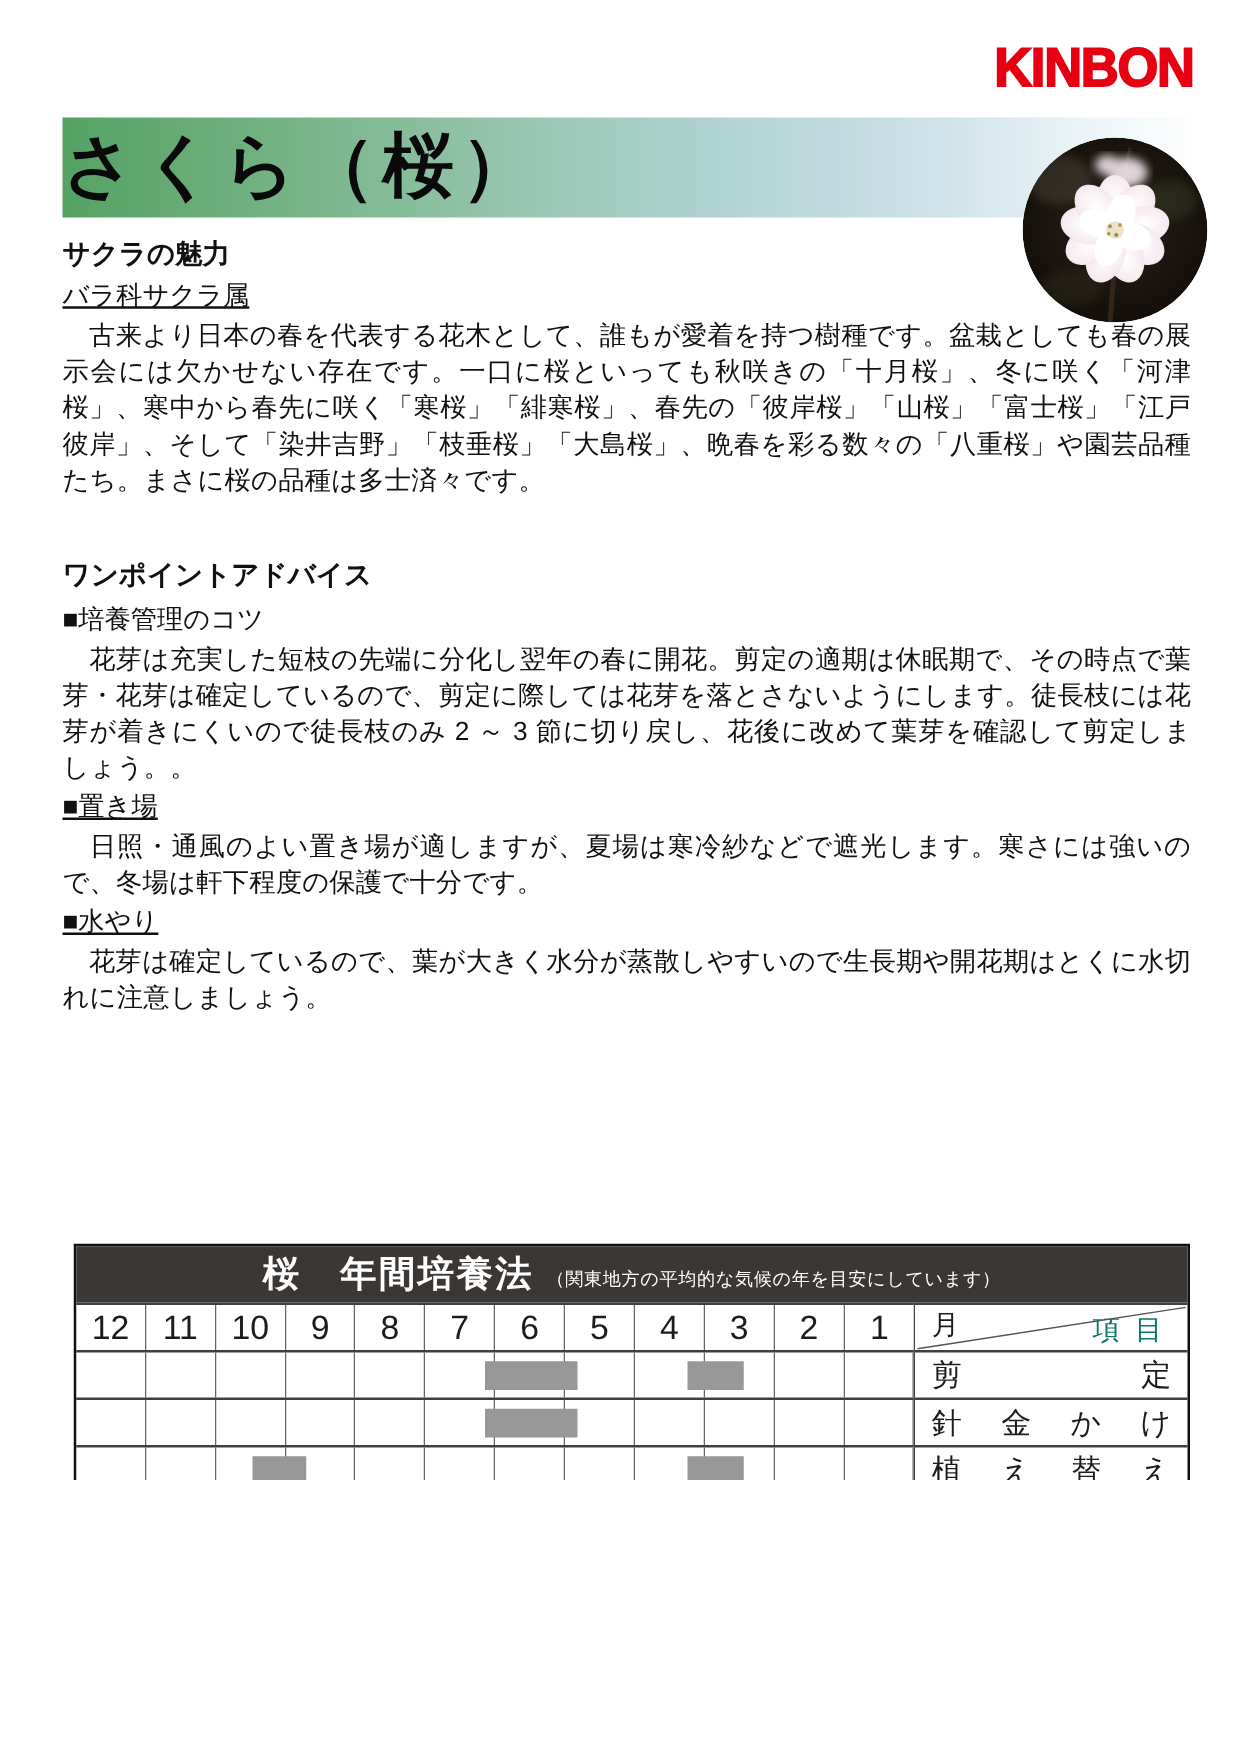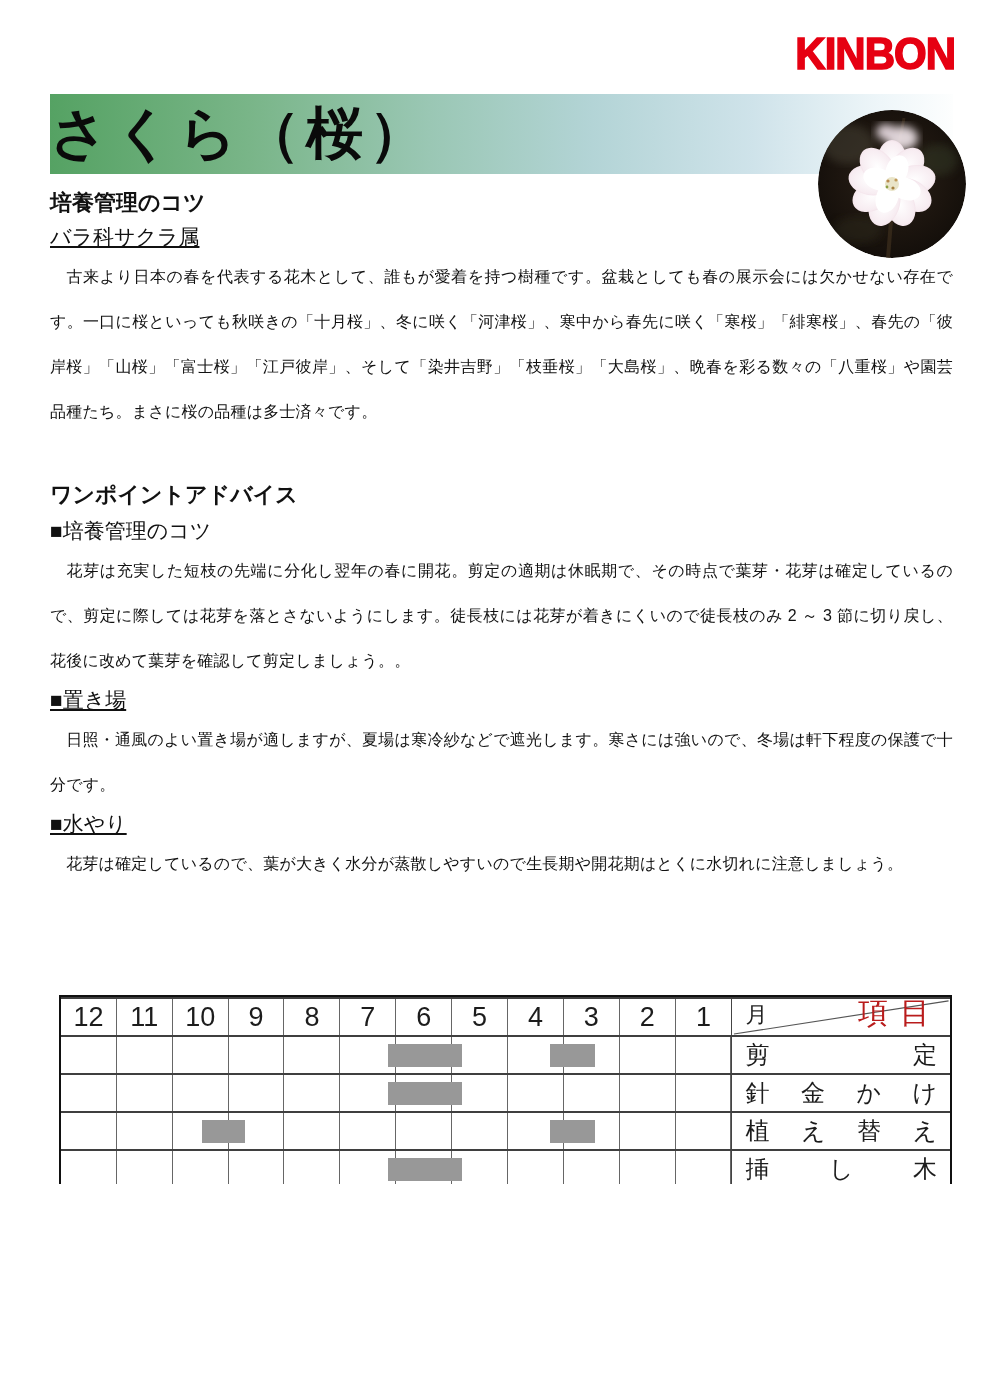--- a/index.html
+++ b/index.html
@@ -20,35 +20,35 @@
 
   
   .photo{position:absolute;left:818px;top:110px;width:148px;height:148px;border-radius:50%;overflow:hidden;}
 
   
   .copy{position:absolute;left:50px;top:186px;width:903px;}
   .h-bold{font-size:22px;font-weight:bold;line-height:34px;}
   .h2{margin-top:44px;}
   .h3{margin-top:2px;}
   .sub{font-size:21px;line-height:34px;text-decoration:underline;}
-  .para{font-size:16px;line-height:45px;text-align:justify;letter-spacing:0.2px;}
+  .para{font-size:21px;line-height:29px;text-align:justify;letter-spacing:0.2px;}
 
   
   .cal{position:absolute;left:59px;top:995px;width:893px;border:2px solid #111;box-sizing:border-box;background:#fff;}
   .cal-titlebar{background:#3b3734;color:#fff;height:45px;display:flex;align-items:center;justify-content:center;}
   .cal-title{font-family:"Liberation Serif","DejaVu Serif",serif;font-weight:bold;font-size:29px;letter-spacing:2px;}
   .cal-subtitle{font-family:"Liberation Serif","DejaVu Serif",serif;font-size:14.5px;margin-left:10px;margin-top:8px;letter-spacing:0.5px;}
   .cal-grid{display:grid;grid-template-columns:672fr 219fr;}
   .cal-months{display:grid;grid-template-columns:repeat(12,1fr);border-top:2px solid #3f3f3f;}
   .cal-month{font-size:27px;text-align:center;line-height:36px;color:#1c1c1c;border-right:1px solid #666;}
   .cal-month:last-child{border-right:none;}
   .corner{position:relative;border-top:2px solid #3f3f3f;border-left:1px solid #444;}
   .corner svg{position:absolute;left:0;top:0;width:100%;height:100%;}
   .corner-month{position:absolute;left:13px;top:1px;font-size:22px;color:#1c1c1c;}
-  .corner-item{position:absolute;right:8px;bottom:1px;font-size:30px;letter-spacing:12px;color:#b91c1c;}
+  .corner-item{position:absolute;right:8px;bottom:1px;font-size:22px;letter-spacing:12px;color:#0f766e;}
   .cal-row{display:grid;grid-template-columns:672fr 219fr;height:38px;}
   .cal-track{position:relative;display:grid;grid-template-columns:repeat(12,1fr);border-top:2px solid #3f3f3f;}
   .cal-cell{border-right:1px solid #666;}
   .cal-cell:last-child{border-right:none;}
   .bar{position:absolute;top:7px;height:23px;background:#989898;}
   .cal-label{display:flex;justify-content:space-between;align-items:center;
              padding:0 13px;font-size:24px;color:#1c1c1c;border-top:2px solid #3f3f3f;border-left:1px solid #444;}
 </style>
 </head>
 <body>
@@ -105,36 +105,40 @@
         <circle cx="74" cy="74" r="7" fill="#e9e4c8"></circle>
         <circle cx="70" cy="71" r="1.6" fill="#b98a4f"></circle>
         <circle cx="78" cy="70" r="1.6" fill="#c09a5a"></circle>
         <circle cx="75" cy="78" r="1.6" fill="#a5803f"></circle>
         <circle cx="69" cy="77" r="1.4" fill="#8ea044"></circle>
       </g>
     </svg>
   </div>
 
   <div class="copy">
-    <div class="h-bold">培養管理のコツ</div>
+    <div class="h-bold">サクラの魅力</div>
     <div class="sub">バラ科サクラ属</div>
     <div class="para">　古来より日本の春を代表する花木として、誰もが愛着を持つ樹種です。盆栽としても春の展示会には欠かせない存在です。一口に桜といっても秋咲きの「十月桜」、冬に咲く「河津桜」、寒中から春先に咲く「寒桜」「緋寒桜」、春先の「彼岸桜」「山桜」「富士桜」「江戸彼岸」、そして「染井吉野」「枝垂桜」「大島桜」、晩春を彩る数々の「八重桜」や園芸品種たち。まさに桜の品種は多士済々です。</div>
 
     <div class="h-bold h2">ワンポイントアドバイス</div>
     <div class="h-bold h3" style="font-weight:normal;font-size:21px;">■培養管理のコツ</div>
     <div class="para">　花芽は充実した短枝の先端に分化し翌年の春に開花。剪定の適期は休眠期で、その時点で葉芽・花芽は確定しているので、剪定に際しては花芽を落とさないようにします。徒長枝には花芽が着きにくいので徒長枝のみ 2 ～ 3 節に切り戻し、花後に改めて葉芽を確認して剪定しましょう。。</div>
 
     <div class="sub">■置き場</div>
     <div class="para">　日照・通風のよい置き場が適しますが、夏場は寒冷紗などで遮光します。寒さには強いので、冬場は軒下程度の保護で十分です。</div>
 
     <div class="sub">■水やり</div>
     <div class="para">　花芽は確定しているので、葉が大きく水分が蒸散しやすいので生長期や開花期はとくに水切れに注意しましょう。</div>
   </div>
 
   <div class="cal">
+    <div class="cal-titlebar">
+      <span class="cal-title">桜　年間培養法</span>
+      <span class="cal-subtitle">（関東地方の平均的な気候の年を目安にしています）</span>
+    </div>
     <div class="cal-grid">
       <div class="cal-months" id="cal-months">
           <div class="cal-month">12</div>
           <div class="cal-month">11</div>
           <div class="cal-month">10</div>
           <div class="cal-month">9</div>
           <div class="cal-month">8</div>
           <div class="cal-month">7</div>
           <div class="cal-month">6</div>
           <div class="cal-month">5</div>

